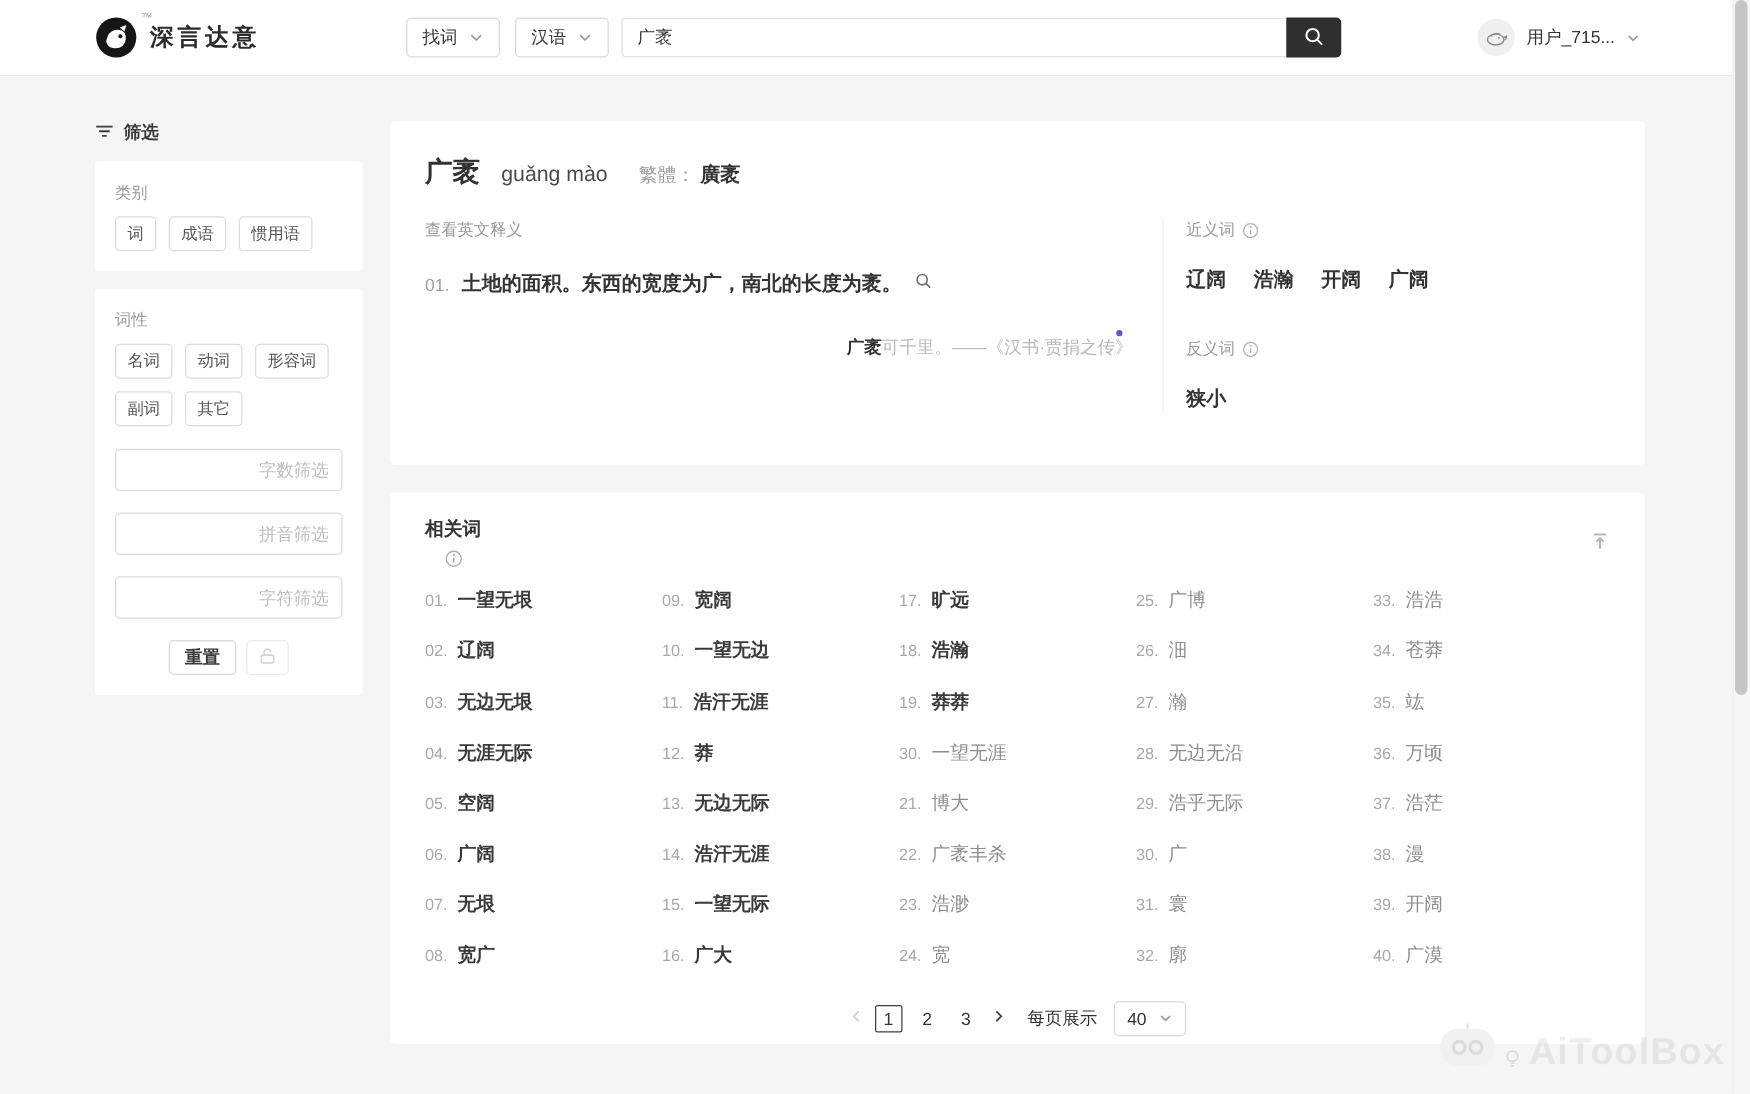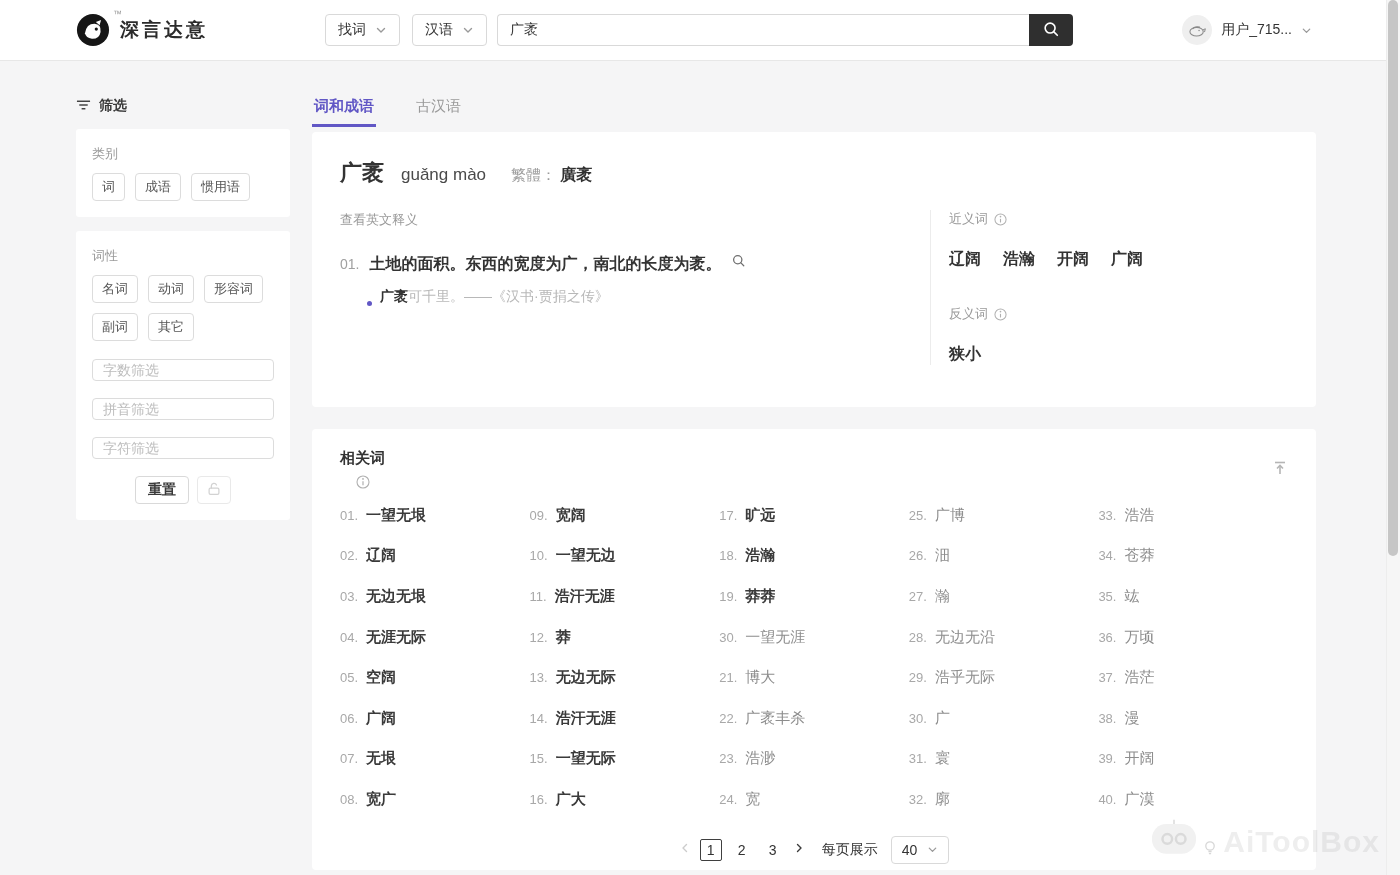--- a/index.html
+++ b/index.html
@@ -38,21 +38,21 @@
   .avatar{width:30px;height:30px;border-radius:50%;background:#efefef;display:flex;align-items:center;justify-content:center;}
   .user-name{font-size:14px;color:#333;}
 
   
   .sidebar{position:absolute;left:76px;top:97px;width:214px;}
   .filter-title{display:flex;align-items:center;gap:8px;font-size:14px;font-weight:700;color:#3a3a3a;}
   .side-card{background:var(--card);border-radius:3px;padding:16px;margin-top:14px;}
   .side-label{font-size:13px;color:#9a9a9a;}
   .chips{margin-top:10px;display:flex;flex-wrap:wrap;gap:10px;}
   .chip{border:1px solid var(--border);border-radius:4px;background:#fff;padding:4px 9px;font-size:13px;color:#555;}
-  .filter-input{display:block;width:100%;height:22px;border:1px solid var(--border);border-radius:4px;padding:0 10px;font-size:14px;color:#333;margin-top:17px;}
+  .filter-input{display:block;width:100%;height:34px;border:1px solid var(--border);border-radius:4px;padding:0 10px;font-size:14px;color:#333;margin-top:17px;text-align:right;}
   .filter-input::placeholder{color:#bdbdbd;}
   .filter-input:first-of-type{margin-top:18px;}
   .side-actions{margin-top:17px;display:flex;justify-content:center;gap:8px;}
   .reset-btn{border:1px solid #d9d9d9;background:#fff;border-radius:4px;padding:4px 12px;font-size:14px;font-weight:700;color:#3a3a3a;}
   .lock-btn{border:1px solid #e9e9e9;background:#fff;border-radius:4px;width:34px;height:28px;display:flex;align-items:center;justify-content:center;color:#d2d2d2;cursor:not-allowed;}
 
   
   .main{position:absolute;left:312px;top:97px;width:1004px;}
   .tabs{display:flex;gap:38px;margin-bottom:5px;}
   .tab{background:none;border:none;padding:0 2px 8px;font-size:15px;color:#999;border-bottom:3px solid transparent;}
@@ -67,21 +67,21 @@
   .trad-label{color:#9a9a9a;}
   .trad-val{color:#333;font-weight:700;font-size:16px;}
   .word-body{display:flex;margin-top:22px;}
   .defs{flex:1;padding-right:24px;}
   .syn-panel{width:358px;border-left:1px solid #ececec;padding-left:18px;}
   .eng-link{font-size:13px;color:#9a9a9a;background:none;border:none;padding:0;}
   .def-row{margin-top:24px;display:flex;align-items:flex-start;}
   .def-num{font-size:14px;color:#a0a0a0;line-height:22px;margin-right:10px;}
   .def-text{font-size:16px;color:#333;font-weight:700;line-height:22px;}
   .def-zoom{background:none;border:none;color:#6e6e6e;margin-left:10px;padding:0;display:inline-flex;align-items:center;}
-  .example{margin-top:13px;margin-left:27px;font-size:14px;color:#b8b8b8;display:flex;align-items:flex-end;}
+  .example{margin-top:25px;margin-left:27px;font-size:14px;color:#b8b8b8;display:flex;align-items:flex-end;flex-direction:column;}
   .ex-dot{width:5px;height:5px;border-radius:50%;background:var(--accent);margin-right:8px;flex:none;}
   .ex-word{color:#333;font-weight:700;}
   .syn-label{font-size:13px;color:#9a9a9a;display:flex;align-items:center;gap:6px;}
   .syn-words{margin-top:21px;display:flex;gap:22px;}
   .syn-word{background:none;border:none;padding:0;font-size:16px;font-weight:700;color:#333;}
   .ant-label{margin-top:35px;}
 
   .related-card{margin-top:22px;height:441px;padding:20px 28px;}
   .rel-head{display:flex;justify-content:space-between;align-items:center;}
   .rel-title{font-size:15px;font-weight:700;color:#333;display:flex;align-items:center;gap:7px;flex-direction:column;}
@@ -215,25 +215,20 @@
               <rect x="3.5" y="8" width="11" height="7" rx="1.5" fill="none" stroke="currentColor" stroke-width="1.4"></rect>
               <path d="M6 8 V5.5 a3 3 0 0 1 5.8-1" fill="none" stroke="currentColor" stroke-width="1.4" stroke-linecap="round"></path>
             </svg>
         </span>
       </button>
     </div>
   </div>
 </aside>
 
 <main class="main">
-  <nav class="tabs">
-
-  <button class="tab active">词和成语</button>
-      <button class="tab">古汉语</button>
-    </nav>
 
   <section class="card word-card">
     <div class="word-head">
       <span class="word">广袤</span>
       <span class="pinyin">guǎng mào</span>
       <span class="trad">
         <span class="trad-label">繁體：</span>
         <span class="trad-val">廣袤</span>
       </span>
     </div>

